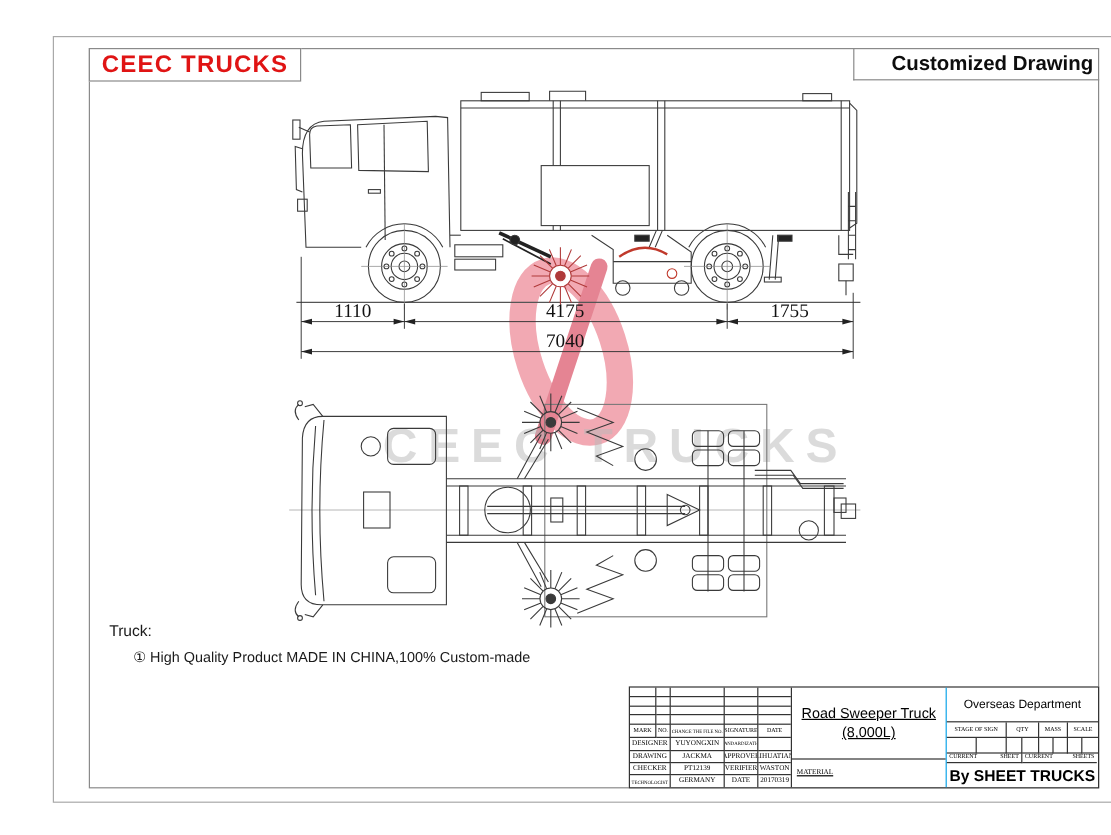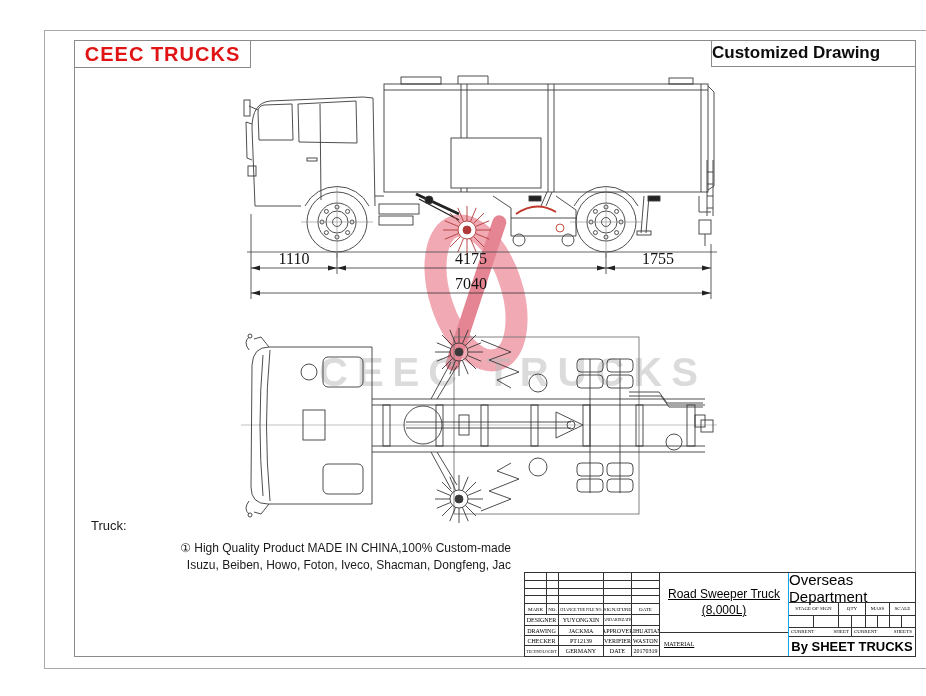--- a/index.html
+++ b/index.html
@@ -8,29 +8,29 @@
   .outer-frame{position:absolute;left:33px;top:30px;width:885px;height:639px;
                border:1px solid #a9a9a9;box-sizing:border-box;}
   .inner-frame{position:absolute;left:63px;top:40px;width:842px;height:617px;
                border:1px solid #8a8a8a;box-sizing:border-box;}
   .logo-box{position:absolute;left:63px;top:40px;width:177px;height:28px;
             border:1px solid #8a8a8a;box-sizing:border-box;background:#fff;
             display:flex;align-items:center;justify-content:center;}
   .logo-text{color:#e01414;font-weight:bold;font-size:20px;letter-spacing:1px;}
   .title-cell{position:absolute;left:700px;top:40px;width:205px;height:27px;
               border-left:1px solid #8a8a8a;border-bottom:1px solid #8a8a8a;box-sizing:border-box;
-              display:flex;align-items:center;justify-content:flex-start;padding-right:5px;}
+              display:flex;align-items:center;justify-content:flex-end;padding-right:5px;}
   .title-text{font-weight:bold;font-size:17px;color:#0d0d0d;}
   .wm-text{position:absolute;left:308px;top:350px;font-size:40px;font-weight:bold;
            letter-spacing:9px;color:#b9b9b9;opacity:0.5;white-space:nowrap;}
   .drawing-svg{position:absolute;left:0;top:0;}
   .wm-swirl{position:absolute;left:385px;top:205px;}
   .notes{position:absolute;left:80px;top:518px;width:420px;font-size:12px;color:#1a1a1a;}
   .notes .nh{font-size:13px;margin-bottom:7px;}
-  .notes .ni{padding-left:20px;line-height:17px;white-space:nowrap;text-align:right;}
+  .notes .ni{padding-left:20px;line-height:17px;white-space:nowrap;}
   .notes .ni.last{padding-left:14px;}
   
   .tb{position:absolute;left:513px;top:572px;width:392px;height:85px;
       border:1px solid #333;box-sizing:border-box;display:flex;background:#fff;color:#000;}
   .tb *{box-sizing:border-box;}
   .tb .sec{display:flex;flex-direction:column;}
   .secA{width:134px;}
   .secB{width:131px;border-left:1px solid #333;border-right:1px solid #0ea5e9;text-decoration:underline;}
   .secC{width:126px;}
   .tb .row{display:flex;width:100%;}
@@ -39,21 +39,21 @@
          font-family:"Liberation Serif", serif;}
   .tb .row .c:last-child{border-right:none;}
   .tb .row.last .c{border-bottom:none;}
   .t5{font-size:5px;} .t6{font-size:6px;} .t4{font-size:4px;}
   .prod{height:61px;border-bottom:1px solid #333;display:flex;flex-direction:column;
         align-items:center;justify-content:center;font-size:12px;line-height:16px;
         font-family:"Liberation Sans", sans-serif;}
   .material{height:24px;display:flex;align-items:center;padding-left:4px;
             font-size:6px;font-family:"Liberation Serif", serif;}
   .dept{height:30px;border-bottom:1px solid #333;display:flex;align-items:center;
-        justify-content:center;font-size:15px;font-family:"Liberation Sans", sans-serif;}
+        justify-content:center;font-size:10px;font-family:"Liberation Sans", sans-serif;}
   .sheetrow .c{justify-content:space-between;padding:0 2px;}
   .byline{height:20px;display:flex;align-items:center;justify-content:center;
           font-weight:bold;font-size:13px;font-family:"Liberation Sans", sans-serif;}
 </style>
 </head>
 <body>
 
 <div class="sheet">
 
   <div class="outer-frame"></div>
@@ -270,21 +270,20 @@
         <path d="M9,0 L24,0 M8.3,3.4 L22.2,9.2 M6.4,6.4 L17,17 M3.4,8.3 L9.2,22.2 M0,9 L0,24 M-3.4,8.3 L-9.2,22.2 M-6.4,6.4 L-17,17 M-8.3,3.4 L-22.2,9.2 M-9,0 L-24,0 M-8.3,-3.4 L-22.2,-9.2 M-6.4,-6.4 L-17,-17 M-3.4,-8.3 L-9.2,-22.2 M0,-9 L0,-24 M3.4,-8.3 L9.2,-22.2 M6.4,-6.4 L17,-17 M8.3,-3.4 L22.2,-9.2"></path>
         <circle r="9"></circle>
           <circle r="4" fill="#3a3a3a"></circle>
       </g>
     </g>
   </svg>
 
   <div class="notes">
     <div class="nh">Truck:</div>
     <div class="ni">① High Quality Product MADE IN CHINA,100% Custom-made</div>
-    <div class="ni last">Isuzu, Beiben, Howo, Foton, Iveco, Shacman, Dongfeng, Jac</div>
   </div>
 
   <div class="tb">
     <div class="sec secA">
       <div class="row" style="height:8px;">
         <div class="c" style="width:22px;"></div>
           <div class="c" style="width:12px;"></div>
         <div class="c" style="width:45px;"></div>
           <div class="c" style="width:28px;"></div>
         <div class="c" style="width:27px;"></div>

